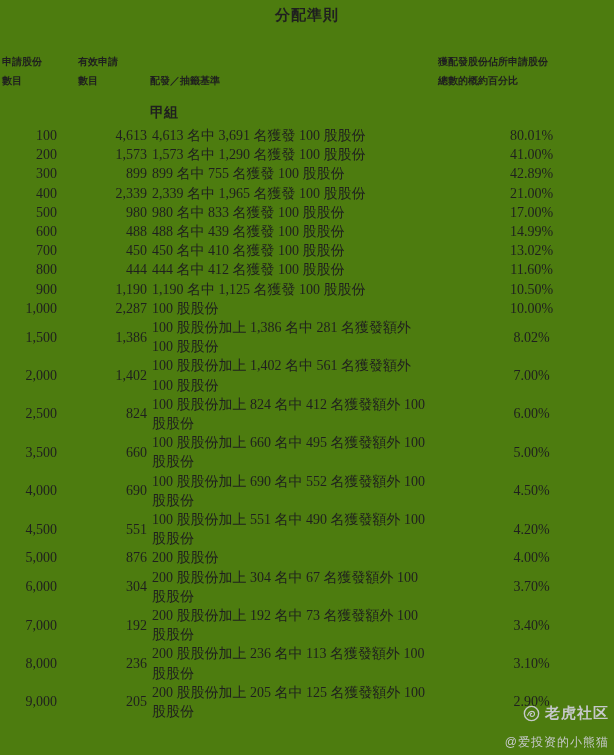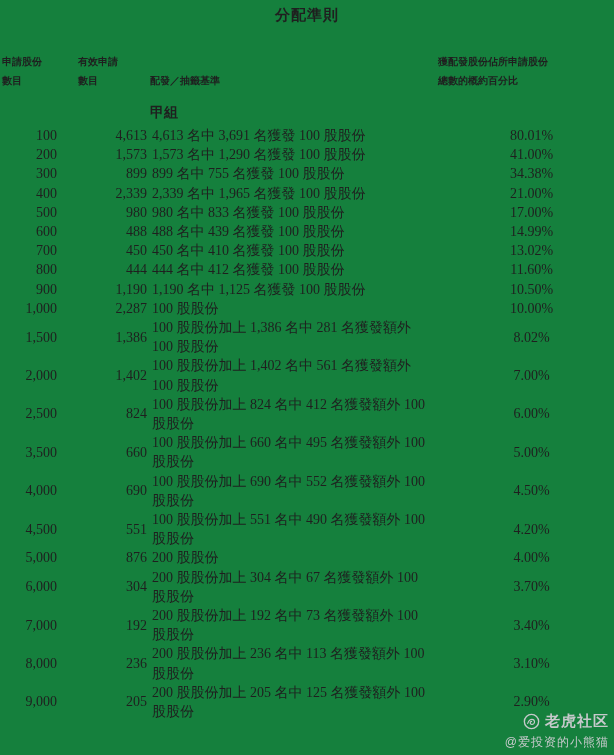--- a/index.html
+++ b/index.html
@@ -2,21 +2,21 @@
 <html><head>
 <meta charset="utf-8">
 <style>
   html,body{margin:0;padding:0;}
   body{
     width:614px;height:755px;background:#ffffff;overflow:hidden;
     font-family:"Liberation Serif","DejaVu Serif",serif;
     color:#1f1f1f;
     -webkit-font-smoothing:antialiased;
   }
-  .page{position:relative;width:614px;height:755px;background:#15803d;}
+  .page{position:relative;width:614px;height:755px;background:#4d7c0f;}
   .title{
     position:absolute;top:6px;left:0;width:614px;
     text-align:center;font-weight:bold;font-size:15px;letter-spacing:1px;
   }
   .hcell{
     position:absolute;font-weight:bold;font-size:10px;line-height:19px;
     white-space:pre-line;
   }
   .h-applied{left:2px;top:52px;width:62px;}
   .h-valid{left:78px;top:52px;width:66px;}
@@ -42,21 +42,21 @@
     position:absolute;right:5px;bottom:4px;text-align:right;
     color:#c6c9cb;user-select:none;
   }
   .wm-line1{
     display:flex;align-items:center;justify-content:flex-end;gap:5px;
     font-size:15px;font-weight:bold;letter-spacing:1px;
     font-family:"Liberation Sans","DejaVu Sans",sans-serif;
   }
   .wm-icon{display:inline-flex;width:17px;height:17px;}
   .wm-user{
-    font-size:12px;margin-top:3px;letter-spacing:1px;
+    font-size:12px;margin-top:11px;letter-spacing:1px;
     font-family:"Liberation Sans","DejaVu Sans",sans-serif;
   }
 </style>
 </head>
 <body>
 
 <div class="page">
 
   <div class="title">分配準則</div>
 
@@ -87,21 +87,21 @@
         <tr>
           <td class="c-applied">200</td>
           <td class="c-valid">1,573</td>
           <td class="c-basis">1,573 名中 1,290 名獲發 100 股股份</td>
           <td class="c-pct">41.00%</td>
         </tr>
         <tr>
           <td class="c-applied">300</td>
           <td class="c-valid">899</td>
           <td class="c-basis">899 名中 755 名獲發 100 股股份</td>
-          <td class="c-pct">34.38%</td>
+          <td class="c-pct">42.89%</td>
         </tr>
         <tr>
           <td class="c-applied">400</td>
           <td class="c-valid">2,339</td>
           <td class="c-basis">2,339 名中 1,965 名獲發 100 股股份</td>
           <td class="c-pct">21.00%</td>
         </tr>
         <tr>
           <td class="c-applied">500</td>
           <td class="c-valid">980</td>

